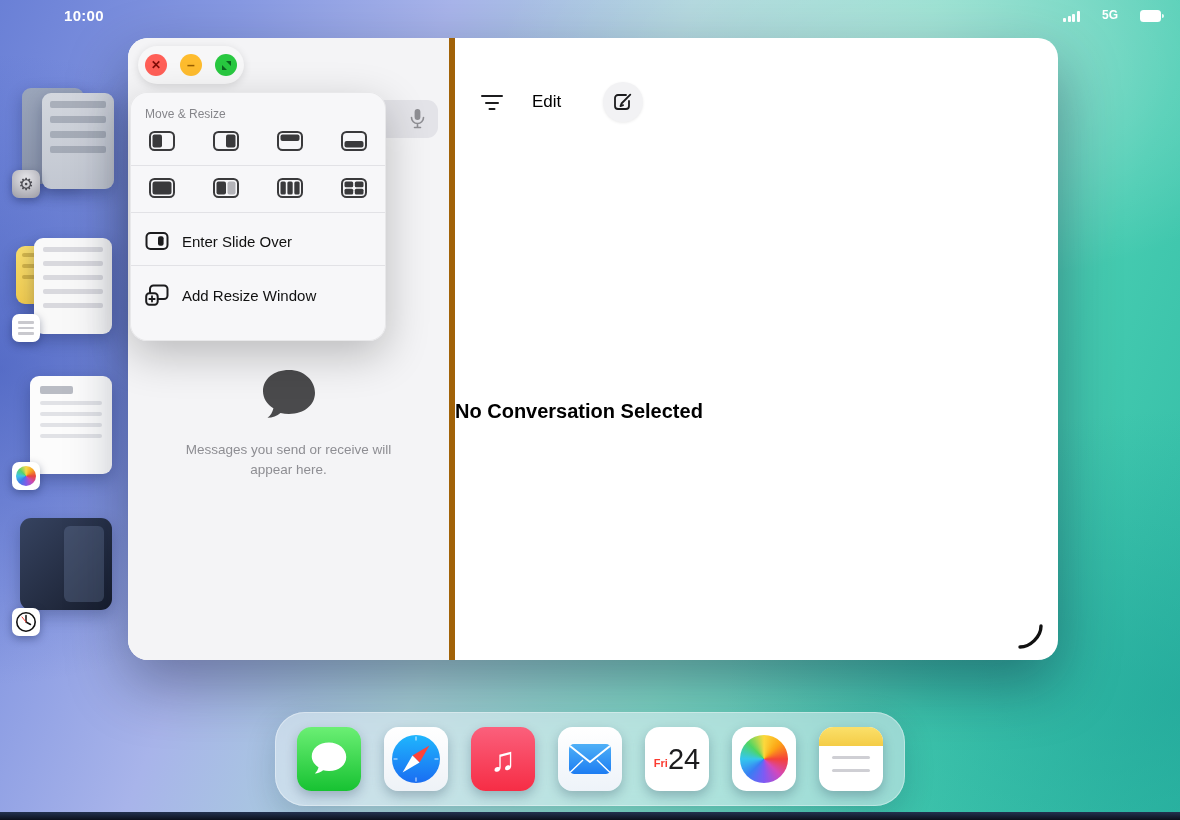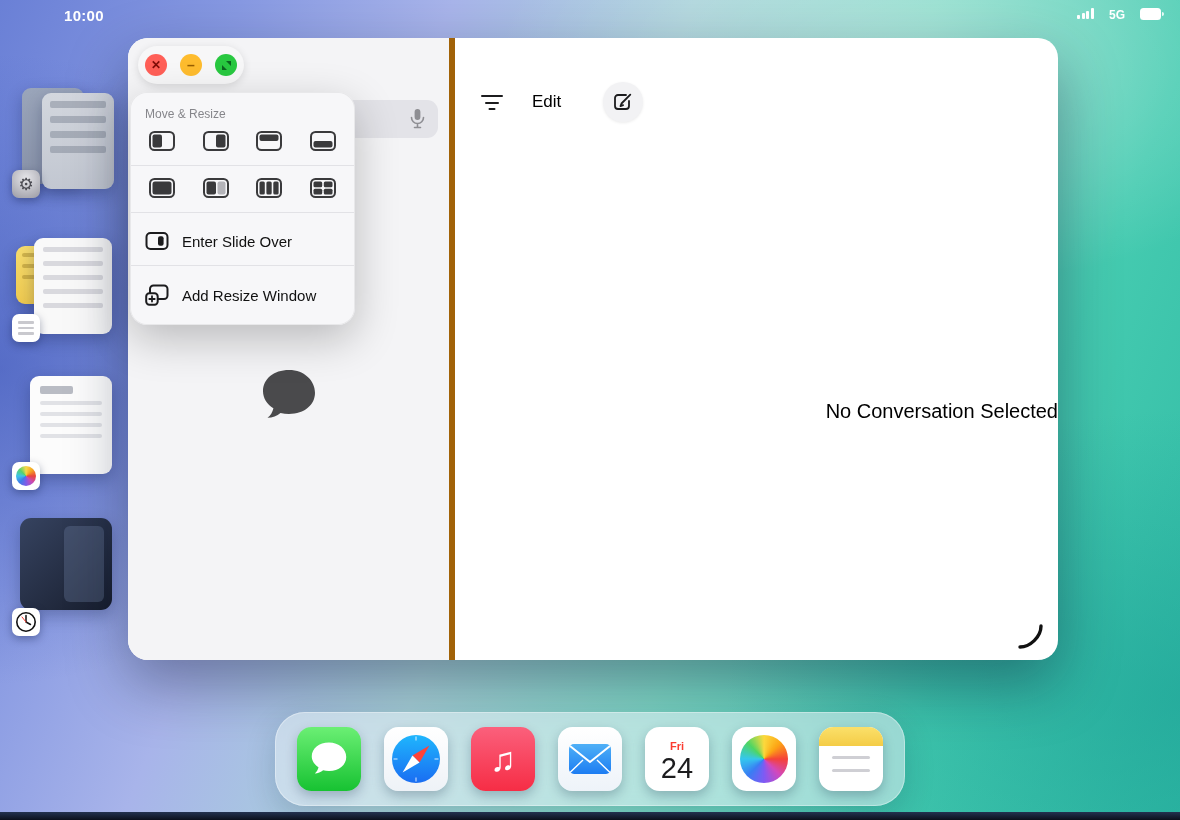--- a/index.html
+++ b/index.html
@@ -12,21 +12,21 @@
       radial-gradient(ellipse 40% 55% at 0% 45%, rgba(55,80,180,0.55), transparent 70%),
       radial-gradient(ellipse 55% 50% at 100% 85%, rgba(28,160,150,0.55), transparent 70%),
       linear-gradient(112deg, #6a80d6 0%, #8799e2 16%, #a8b4ea 30%, #a9d3da 46%, #7fd9c6 62%, #45cbb0 80%, #2fb9a4 100%);
   }
   .bottom-strip { position:absolute; left:0; bottom:0; width:100%; height:8px;
     background:linear-gradient(180deg,#233250,#0b101c); }
 
   
   .statusbar { position:absolute; top:0; left:0; width:100%; height:30px; color:#fff; }
   .sb-time { position:absolute; left:20px; top:7px; font-size:15px; font-weight:700; letter-spacing:.3px;margin-left:44px; }
-  .sb-right { position:absolute; right:16px; top:8px; display:flex; align-items:flex-start; gap:15px; }
+  .sb-right { position:absolute; right:16px; top:8px; display:flex; align-items:flex-end; gap:22px; }
   .sig { display:flex; align-items:flex-end; gap:1.5px; height:11px; }
   .sig span { width:3px; background:#fff; border-radius:1px; display:block; }
   .sig span:nth-child(1){height:4px}.sig span:nth-child(2){height:6px}
   .sig span:nth-child(3){height:8.5px}.sig span:nth-child(4){height:11px}
   .sb-net { font-size:12px; font-weight:700; }
   .batt { position:relative; width:24px; height:12px; }
   .batt .body { position:absolute; left:0; top:0; width:21px; height:12px; border-radius:3.5px; background:#fff; }
   .batt .tip { position:absolute; right:0; top:4px; width:2.5px; height:4px; border-radius:0 2px 2px 0; background:rgba(255,255,255,.85); }
 
   
@@ -82,53 +82,53 @@
   .edit-btn { position:absolute; left:404px; top:54px; font-size:17px; color:#000; }
 
   .compose-btn { position:absolute; left:475px; top:44px; width:40px; height:40px; border-radius:50%;
     background:#f2f2f4; display:flex; align-items:center; justify-content:center; box-shadow:0 1px 3px rgba(0,0,0,.08); }
 
   .search-bar { position:absolute; left:20px; top:62px; width:290px; height:38px; border-radius:11px;
     background:#e3e3e8; z-index:1; }
   .mic { position:absolute; right:13px; top:8px; }
 
   
-  .popover { position:absolute; left:2px; top:54px; width:225px; z-index:10;
+  .popover { position:absolute; left:2px; top:54px; width:256px; z-index:10;
     background:rgba(247,247,249,.98); border:1px solid rgba(0,0,0,.06); border-radius:17px;
-    box-shadow:0 14px 44px rgba(0,0,0,.24); padding:12px 0 4px 0; }
+    box-shadow:0 14px 44px rgba(0,0,0,.24); padding:12px 0 20px 0; }
   .pop-section-label { font-size:12px; color:#86868b; padding:2px 14px 8px 14px; }
   .icon-row { display:flex; justify-content:space-between; padding:0 16px 12px 16px; }
   .wicon { width:30px; height:24px; display:flex; align-items:center; justify-content:center; border-radius:6px; }
   .pop-divider { height:1px; background:#e2e2e6; margin:0 0 10px 0; }
   .pop-item { display:flex; align-items:center; gap:13px; padding:8px 14px 14px 14px; font-size:15px; color:#111; }
   .pop-item svg { flex:0 0 auto; }
 
   
   .no-msg { position:absolute; left:0; right:0; top:330px; text-align:center; }
   .no-msg .bubble { margin:0 auto 14px auto; width:58px; }
   .no-msg h2 { font-size:20px; font-weight:700; color:#000; margin-bottom:9px; }
   .no-msg p { font-size:13.5px; line-height:1.45; color:#8e8e93; width:244px; margin:0 auto; }
-  .no-conv { position:absolute; left:327px; right:0; top:362px; text-align:right;
-    font-size:20px; font-weight:400; color:#000; }
+  .no-conv { position:absolute; left:327px; right:0; top:362px; text-align:left;
+    font-size:20px; font-weight:700; color:#000; }
 
   .resize-handle { position:absolute; right:14px; bottom:6px; }
 
   
   .dock { position:absolute; left:275px; top:712px; width:630px; height:94px; border-radius:30px;
     background:rgba(228,236,244,.55); backdrop-filter:blur(18px);
     box-shadow:inset 0 0 0 1px rgba(255,255,255,.35), 0 10px 30px rgba(10,30,60,.18);
     display:flex; align-items:center; justify-content:center; gap:23px; }
   .app-tile { width:64px; height:64px; border-radius:14.5px; position:relative; overflow:hidden;
     box-shadow:0 5px 12px rgba(10,30,60,.25); display:flex; align-items:center; justify-content:center; }
   .tile-messages { background:linear-gradient(180deg,#6bef74,#17c232); }
   .tile-safari { background:linear-gradient(180deg,#fff,#eef2f7); }
   .tile-music { background:linear-gradient(180deg,#fb607c,#f62d45); background:linear-gradient(180deg,#fb607c,#f62d45); }
   .tile-music span { color:#fff; font-size:34px; line-height:1; }
   .tile-mail { background:linear-gradient(180deg,#ffffff,#eef3f9); }
-  .tile-cal { background:#fff; flex-direction:column; }
+  .tile-cal { background:#fff; flex-direction:row; }
   .tile-cal .wd { font-size:11px; font-weight:700; color:#fb3b30; margin-top:7px; }
   .tile-cal .dy { font-size:29px; font-weight:300; color:#1c1c1e; margin-top:0px; }
   .tile-photos { background:#fff; }
   .tile-photos .flower { width:48px; height:48px; filter:saturate(1.1); }
   .tile-notes { background:#fff; flex-direction:column; justify-content:flex-start; }
   .tile-notes .band { width:100%; height:19px; background:linear-gradient(180deg,#fbe06a,#f4cc46); }
   .tile-notes i { display:block; width:38px; height:3px; border-radius:1.5px; background:#cfcfd4; margin-top:10px; }
 </style>
 </head>
 <body>
@@ -301,20 +301,21 @@
           <span>Add Resize Window</span>
         </div>
       </div>
 
       <div class="no-msg">
         <div class="bubble">
           <svg width="58" height="54" viewBox="0 0 58 54">
             <path fill="#4a4a4c" d="M29,2 C13.5,2 3,11.2 3,23.2 c0,7.1 4.1,13.2 10.4,17 c-0.8,3.9 -2.9,7.3 -5.9,9.6 c4.9,-0.2 9.6,-2 13,-4.9 c2.7,0.7 5.6,1.1 8.5,1.1 c15.5,0 26,-9.2 26,-21.2 S44.5,2 29,2 z"></path>
           </svg>
         </div>
+        <p>Messages you send or receive will appear here.</p>
       </div>
     </div>
 
     <div class="traffic-pill">
       <div class="tl tl-close">✕</div>
       <div class="tl tl-min">–</div>
       <div class="tl tl-zoom">
         <svg width="11" height="11" viewBox="0 0 11 11">
           <polygon points="1,10 1,5 6,10" fill="#0b6420"></polygon>
           <polygon points="10,1 5,1 10,6" fill="#0b6420"></polygon>

